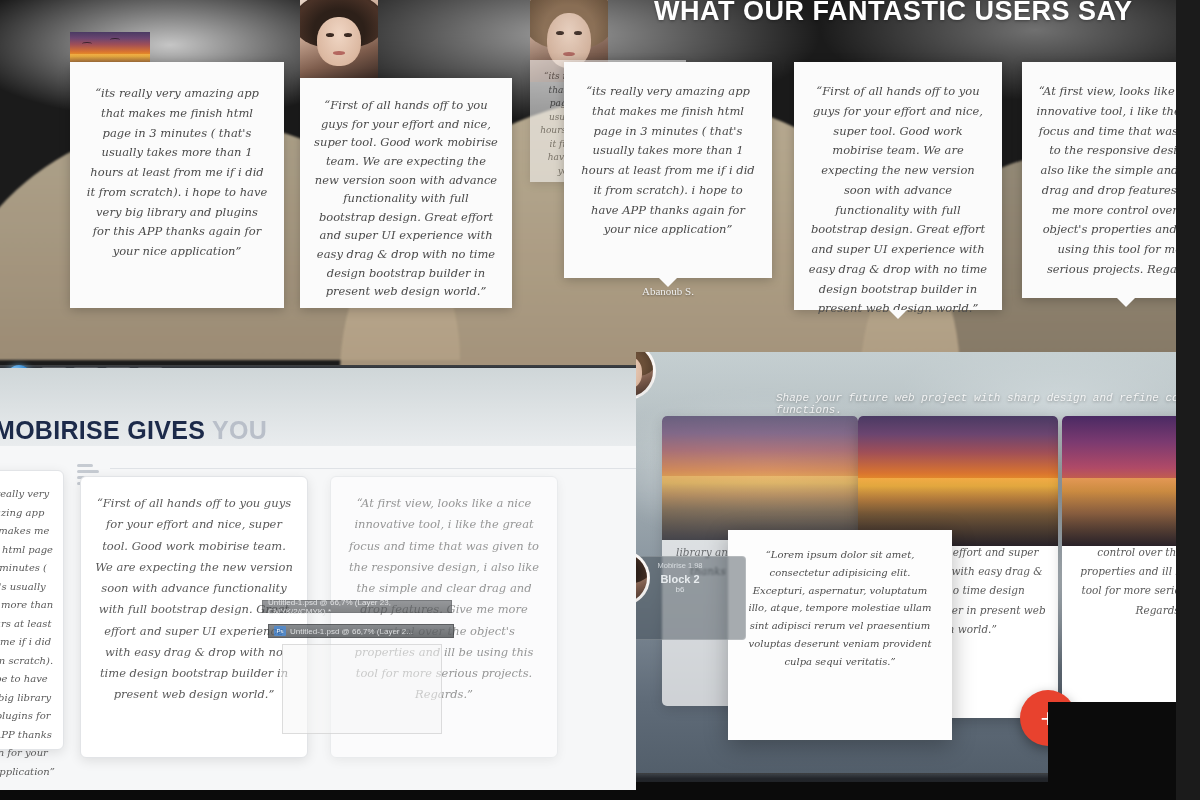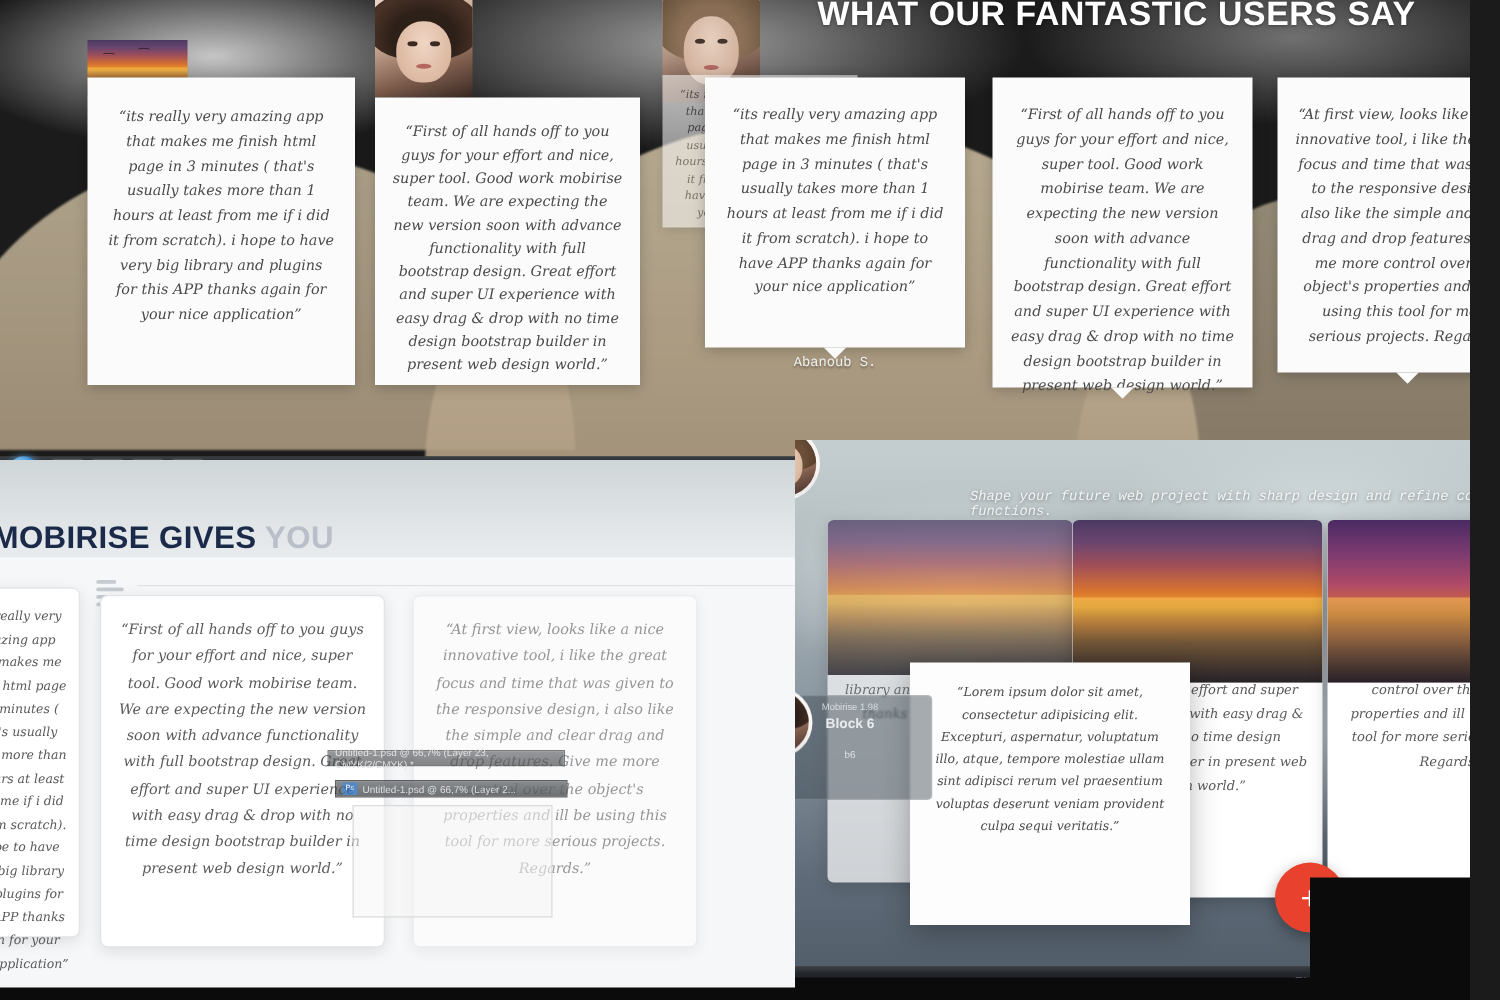--- a/index.html
+++ b/index.html
@@ -56,21 +56,21 @@
     font-family:"DejaVu Serif", serif; font-style:italic;
     color:#4a4a4a; text-align:center; line-height:1.72;
   }
   .card-tip {
     position:absolute; left:50%; margin-left:-9px; bottom:-9px;
     width:0;height:0;border-left:9px solid transparent;border-right:9px solid transparent;
     border-top:9px solid #fbfbfb;
   }
   .author {
     position:absolute; text-align:center; color:#efefef;
-    font-size:11px; font-family:Liberation Mono, monospace;
+    font-size:11px; font-family:Liberation Serif, serif;
     text-shadow:0 1px 2px rgba(0,0,0,.4);
   }
 
   .thumb-sunset {
     position:absolute;
     background:
       linear-gradient(to bottom,
         #4a3a63 0%, #6b4570 14%, #a04f57 28%, #d9742f 44%,
         #f0a324 54%, #c96a2a 64%, #6d4330 76%, #2e2a2e 100%);
     overflow:hidden;
@@ -383,22 +383,22 @@
             background:linear-gradient(to bottom,#4a2a63 0%,#7b3a70 20%,#b04a67 40%,#d9742f 58%,#b85a4a 75%,#3a2030 100%);"></div>
       <div class="rquote" style="font-size:10.5px;padding:10px 12px;">“At first view, looks like a nice innovative tool, i like the great focus and time that was given to the responsive design, i also like the simple and clear drag and drop features. Give me more control over the object's properties and ill be using this tool for more serious projects. Regards.”</div>
     </div>
 
     <div class="float-card" style="left:92px;top:178px;width:224px;height:210px;padding:16px 14px;">
       <div class="fq" style="font-size:10px;">“Lorem ipsum dolor sit amet, consectetur adipisicing elit. Excepturi, aspernatur, voluptatum illo, atque, tempore molestiae ullam sint adipisci rerum vel praesentium voluptas deserunt veniam provident culpa sequi veritatis.”</div>
     </div>
 
     <div class="panel-dark" style="left:-22px;top:204px;width:132px;height:84px;">
       <div class="panel-label" style="font-size:7.5px;opacity:.8;margin-top:4px;">Mobirise 1.98</div>
-      <div class="panel-label" style="font-size:11px;font-weight:bold;margin-top:3px;">Block 6</div>
-      <div class="panel-label" style="font-size:8px;opacity:.85;margin-top:14px;">b6</div>
+      <div class="panel-label" style="font-size:11px;font-weight:bold;margin-top:3px;">Block 2</div>
+      <div class="panel-label" style="font-size:8px;opacity:.85;">b6</div>
     </div>
 
     <div class="avatar round" style="left:-38px;top:-10px;width:58px;height:58px;">
       <div class="hair" style="background:radial-gradient(ellipse at 50% 70%,#6b4f38 40%,#4a3626 75%,#2a1e14 100%);"></div>
       <div class="face"></div>
     </div>
     <div class="avatar round" style="left:-42px;top:198px;width:56px;height:56px;">
       <div class="hair"></div>
 
     </div>

